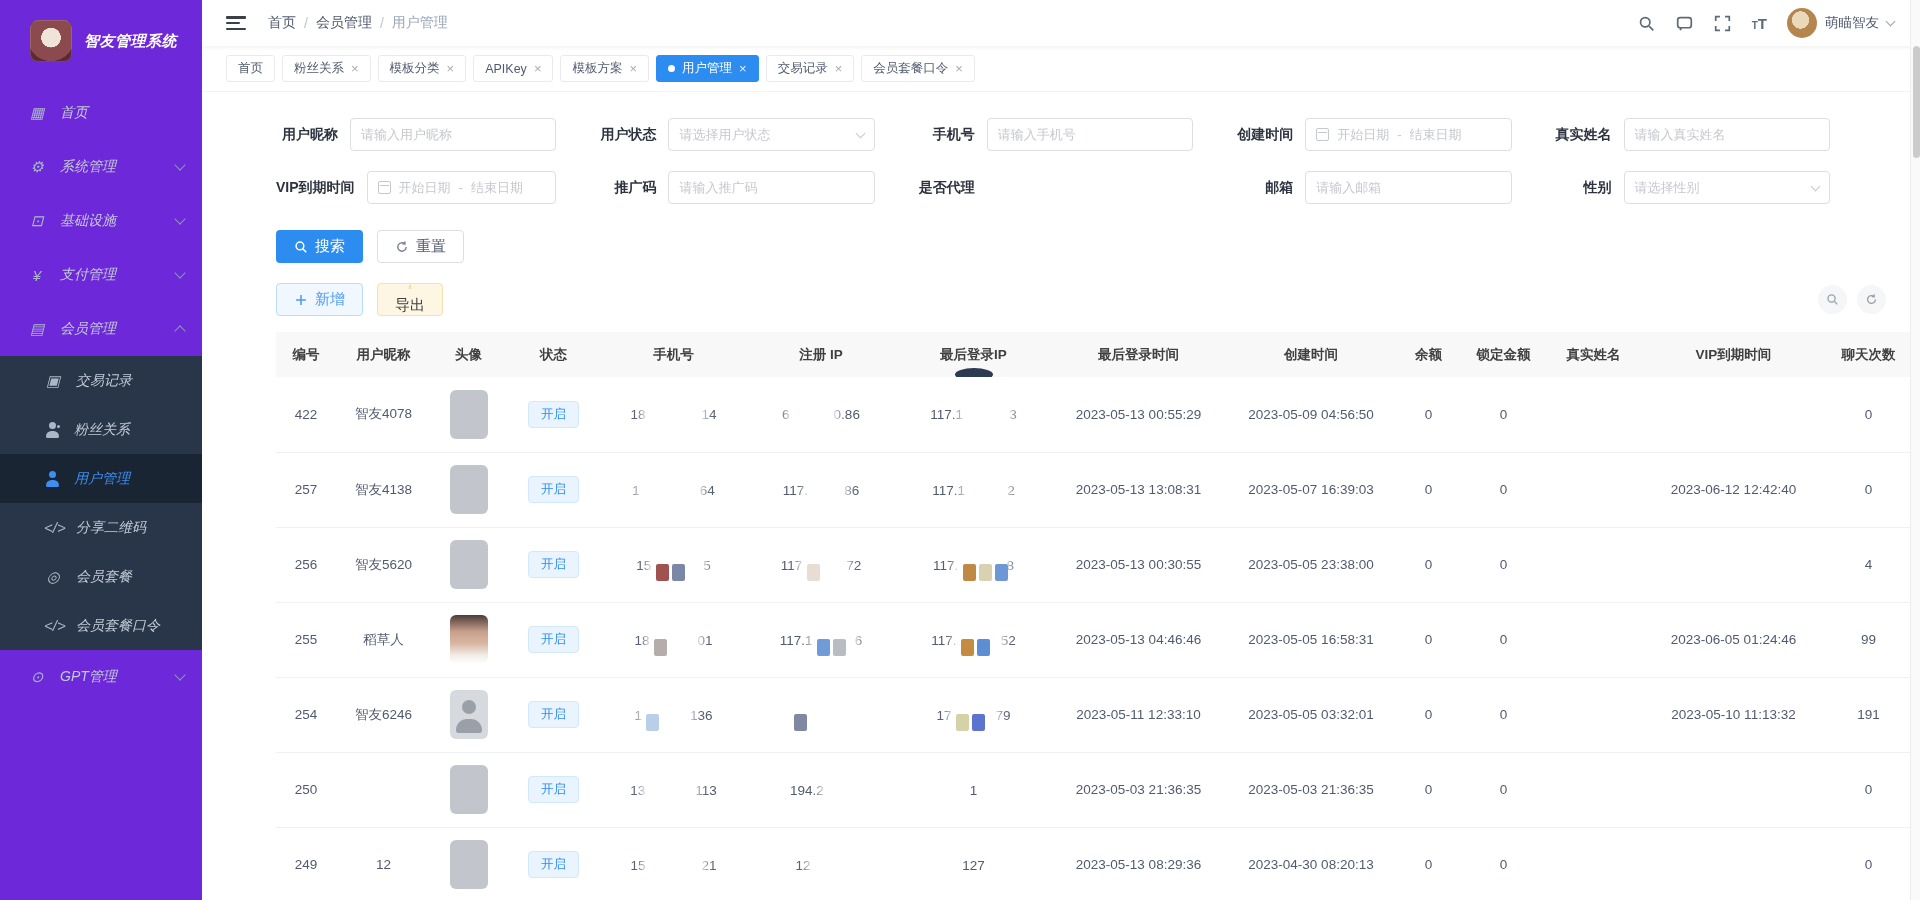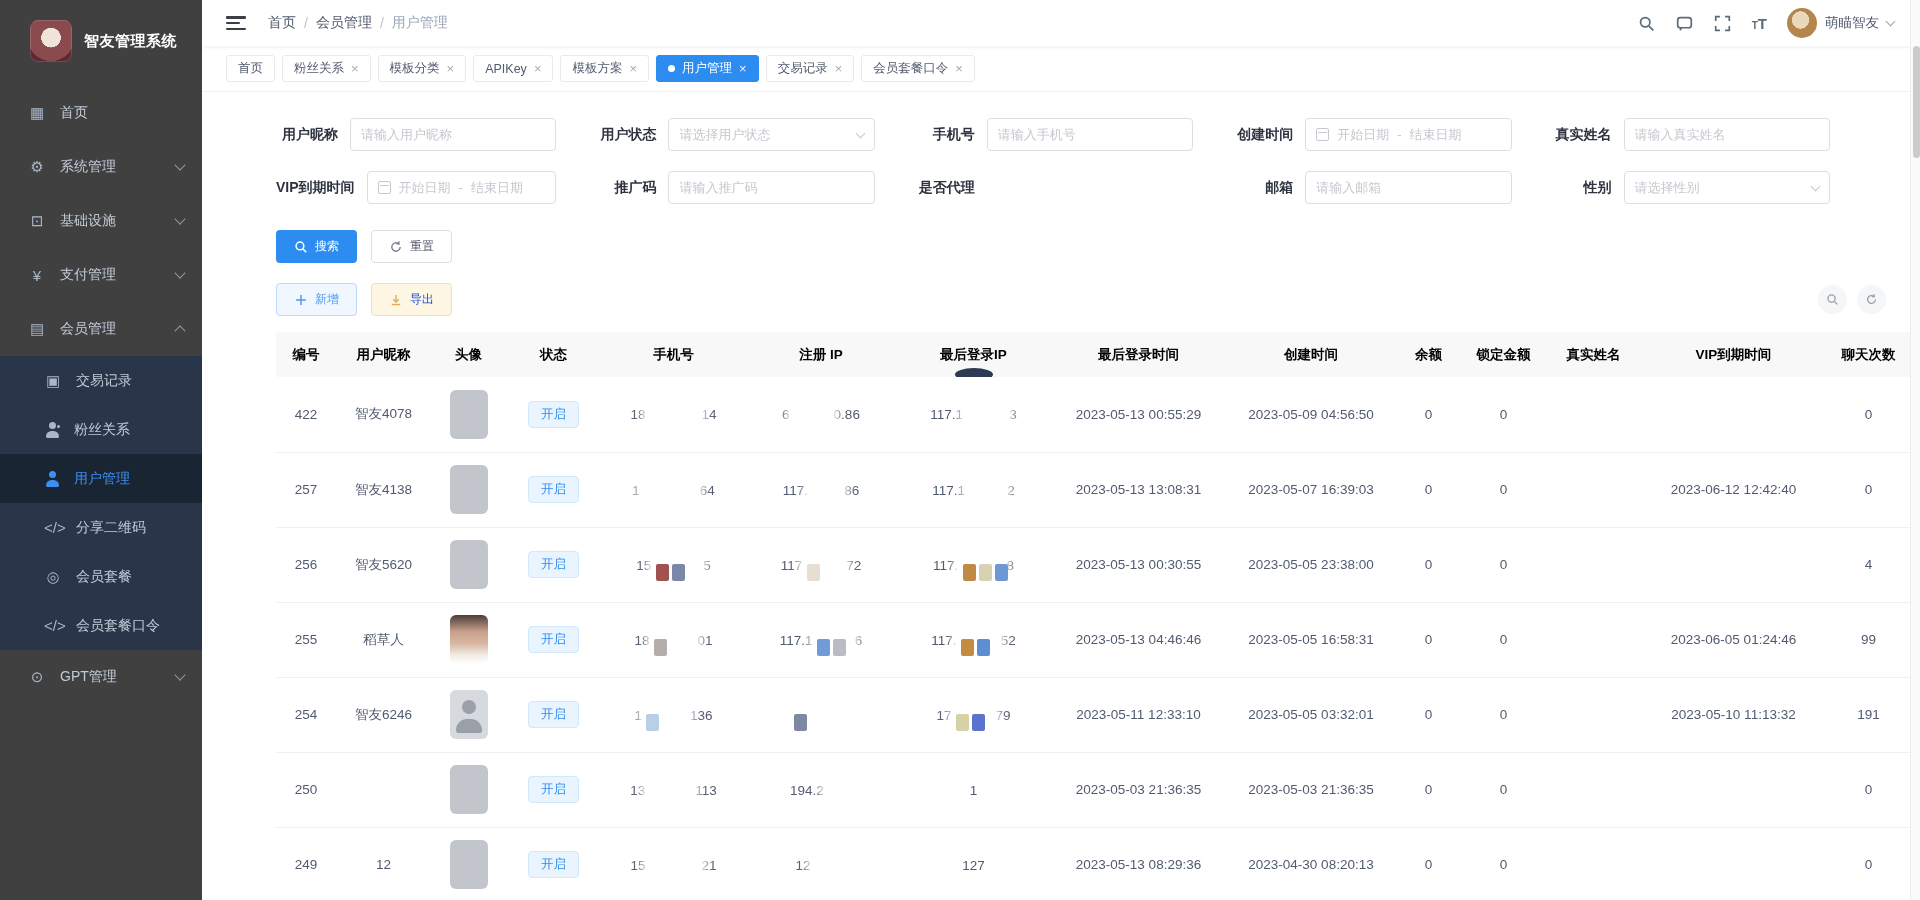--- a/index.html
+++ b/index.html
@@ -1,22 +1,22 @@
 <!DOCTYPE html>
 <html><head>
 <meta charset="utf-8">
 <style>
   * { box-sizing: border-box; margin: 0; padding: 0; }
   html,body { width:1920px; height:900px; overflow:hidden;
     font-family:"Liberation Sans", sans-serif; background:#fff; }
   .app { position:relative; width:1920px; height:900px; display:flex; }
 
   
-  .sidebar { width:202px; height:900px; background:#404040; flex:none;
-    color:#c3cbd8; font-size:14px; position:relative; z-index:5; }
+  .sidebar { width:202px; height:900px; background:#6d28d9; flex:none;
+    color:#c3cbd8; font-size:14px; position:relative; z-index:5;font-style:italic; }
   .logo { display:flex; align-items:center; gap:12px; padding:20px 10px 24px 30px; }
   .logo-avatar { width:42px; height:42px; border-radius:8px; flex:none;
     background:radial-gradient(circle at 50% 42%, #efe3da 0 30%, #8a4a4e 31% 72%, #5d2a33 73%);
     box-shadow:inset 0 0 0 1px rgba(255,255,255,.15); }
   .logo-title { color:#fff; font-weight:bold; font-size:15px; letter-spacing:.5px; }
 
   .side-item { position:relative; height:54px; display:flex; align-items:center;
     gap:14px; padding-left:28px; cursor:pointer; }
   .side-icon { width:18px; text-align:center; font-size:15px; color:#aab7c8; flex:none; }
   .chevron { position:absolute; right:18px; width:8px; height:8px;
@@ -88,40 +88,40 @@
     border-right:1.4px solid #c5c8ce; border-bottom:1.4px solid #c5c8ce;
     transform:rotate(45deg); margin-top:-3px; }
   .cal-icon { width:13px; height:13px; border:1.3px solid #c5c8ce; border-radius:2px;
     position:relative; flex:none; }
   .cal-icon::before { content:""; position:absolute; left:1px; right:1px; top:2.5px;
     height:1.3px; background:#c5c8ce; }
   .range-sep { color:#c5c8ce; }
 
   .btn-row { display:flex; gap:14px; margin-top:26px; }
   .btn { height:33px; display:flex; align-items:center; gap:7px; padding:0 17px;
-    border-radius:4px; font-size:12px; cursor:pointer; border:1px solid transparent; }
+    border-radius:4px; font-size:15px; cursor:pointer; border:1px solid transparent; }
   .btn svg { width:14px; height:14px; }
   .btn-primary { background:#2d8cf0; color:#fff; }
   .btn-default { background:#fff; color:#515a6e; border-color:#dcdee2; }
   .btn-light-blue { background:#f0f7ff; color:#4f9bf5; border-color:#bedafa; }
   .btn-light-yellow { background:#fdf6e3; color:#e2b express: }
-  .btn-light-yellow { background:#fdf6e3; color:#1d4ed8; border-color:#f5e0ae; }
+  .btn-light-yellow { background:#fdf6e3; color:#404040; border-color:#f5e0ae;flex-direction:column; }
 
   .toolbar-row { display:flex; gap:14px; margin-top:20px; align-items:center;
     padding-right:34px; }
   .icon-circle { width:29px; height:29px; border-radius:50%; background:#f5f6f7;
     display:flex; align-items:center; justify-content:center; cursor:pointer; }
   .icon-circle svg { width:13px; height:13px; stroke:#9aa0a8; fill:none; stroke-width:2; }
   .toolbar-spacer { margin-left:auto; display:flex; gap:10px; }
 
   
   .table-wrap { margin-top:16px; overflow:hidden; width:1650px; }
   table { border-collapse:collapse; table-layout:fixed; min-width:1695px; }
   thead th { background:#f8f8f9; height:45px; font-size:13.5px; font-weight:bold;
-    color:#000000; text-align:center; position:relative; white-space:nowrap; overflow:hidden; }
+    color:#404040; text-align:center; position:relative; white-space:nowrap; overflow:hidden; }
   tbody td { height:75px; text-align:center; font-size:13.5px; color:#515a6e;
     border-top:1px solid #eef0f3; white-space:nowrap; overflow:visible; }
   tbody tr:first-child td { border-top:none; }
   .header-blob { position:absolute; bottom:-4px; left:50%; transform:translateX(-50%);
     width:38px; height:13px; border-radius:50%; background:#2c3a52; }
 
   .avatar { width:38px; height:49px; border-radius:6px; margin:0 auto; background:#c2c6cc; }
   .avatar.photo { background:linear-gradient(180deg,#4d3c38 0%, #c8a08c 34%, #d8b6a1 58%, #f1ece6 82%, #fff 100%); }
   .avatar.person { background:#d6d9de; position:relative; }
   .avatar.person::before { content:""; position:absolute; top:10px; left:12px; width:14px;

